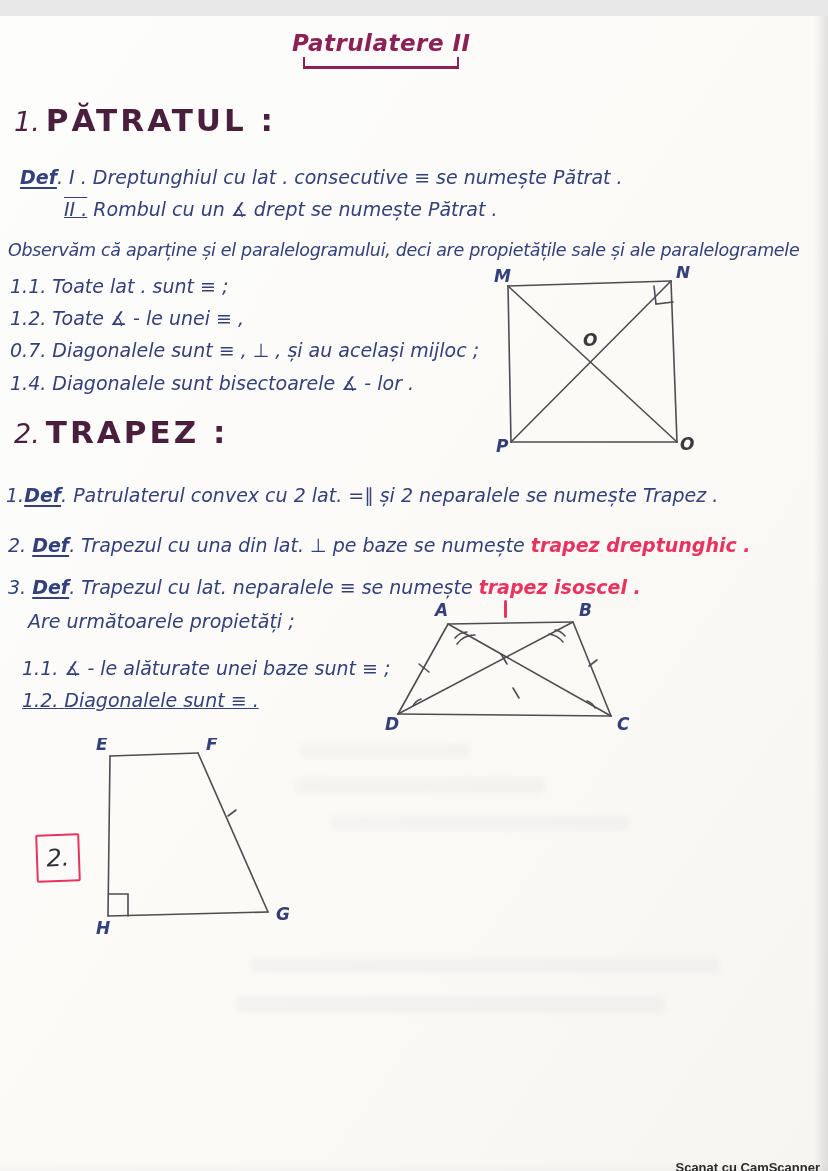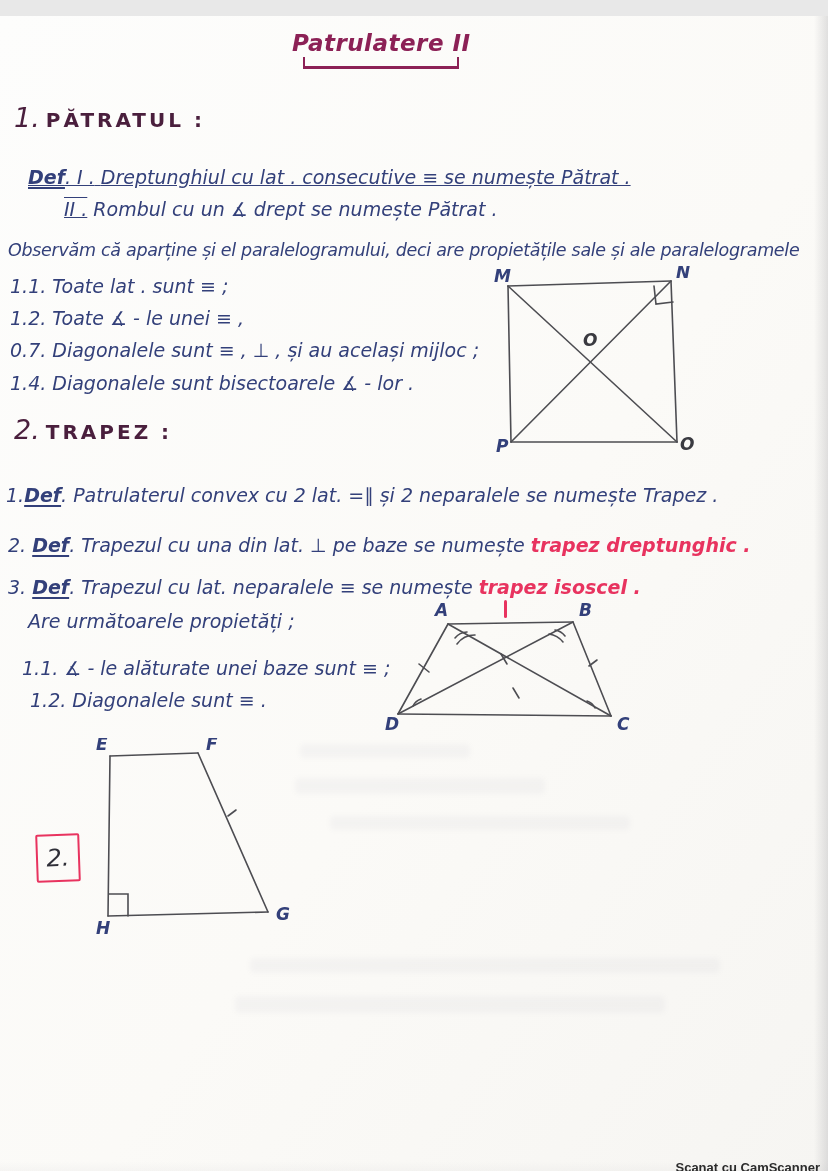--- a/index.html
+++ b/index.html
@@ -11,21 +11,21 @@
       linear-gradient(125deg,#fdfdfc 0%, #fbfaf7 55%, #f6f5f2 100%);
     font-family:"DejaVu Sans", sans-serif;
   }
   .ink{color:#33407a;font-style:italic;font-size:19px;white-space:nowrap;}
   .abs{position:absolute;}
   .title-wrap{left:292px;top:14px;text-align:center;}
   .title-text{color:#8c2156;font-style:italic;font-size:23px;font-weight:bold;letter-spacing:.5px;}
   .title-bracket{margin:1px auto 0;width:152px;height:9px;
     border-left:2.5px solid #8c2156;border-right:2.5px solid #8c2156;border-bottom:3px solid #8c2156;}
   .h-num{color:#4a1f3d;font-size:27px;font-style:italic;}
-  .h-text{color:#4a1f3d;font-size:20px;font-weight:bold;letter-spacing:3px;font-style:normal;}
+  .h-text{color:#4a1f3d;font-size:31px;font-weight:bold;letter-spacing:3px;font-style:normal;}
   .defword{text-decoration:underline;text-decoration-thickness:2px;text-underline-offset:3px;font-weight:bold;}
   .red{color:#e8335f;font-weight:bold;}
   .obs{font-size:17.5px;letter-spacing:-0.3px;}
   .prop{font-size:19px;}
   .diagram line, .diagram path, .diagram polyline, .diagram rect{stroke:#4d4d52;stroke-width:1.6;fill:none;stroke-linecap:round;}
   .diagram text{fill:#3a3a40;font-family:"DejaVu Sans",sans-serif;font-style:italic;font-size:17px;font-weight:bold;}
   .diagram .inklbl{fill:#33407a;}
   .redbox{left:36px;top:818px;width:40px;height:44px;border:2.5px solid #e8335f;border-radius:2px;
     display:flex;align-items:center;justify-content:center;transform:rotate(-2deg);}
   .redbox span{color:#2f2f38;font-size:24px;font-style:italic;}
@@ -41,21 +41,21 @@
   <div class="abs title-wrap">
     <div class="title-text">Patrulatere II</div>
     <div class="title-bracket"></div>
   </div>
 
   <div class="abs ink" style="left:14px;top:86px;">
     <span class="h-num">1.</span>
     <span class="h-text">PĂTRATUL :</span>
   </div>
 
-  <div class="abs ink" style="left:28px;top:150px;text-decoration:underline;">
+  <div class="abs ink" style="left:20px;top:150px;">
     <span class="defword">Def</span><span>. I .</span>
     <span>Dreptunghiul cu lat . consecutive ≡ se numește Pătrat .</span>
   </div>
   <div class="abs ink obs" style="left:8px;top:224px;">Observăm că aparține și el paralelogramului, deci are propietățile sale și ale paralelogramele</div>
 
   <div class="abs ink" style="left:64px;top:182px;">
     <span style="text-decoration:overline underline;">II .</span>
     <span>Rombul cu un ∡ drept se numește Pătrat .</span>
   </div>
 
@@ -109,21 +109,21 @@
     <span class="defword">Def</span><span>. Trapezul cu lat. neparalele ≡ se numește</span>
     <span class="red">trapez isoscel .</span>
   </div>
 
   <div class="abs ink" style="left:28px;top:594px;">Are următoarele propietăți ;</div>
 
   <div class="abs ink prop" style="left:22px;top:641px;">
     <span>1.1.</span>
     <span>∡ - le alăturate unei baze sunt ≡ ;</span>
   </div>
-  <div class="abs ink prop" style="left:30px;top:673px;">
+  <div class="abs ink prop" style="left:22px;top:673px;text-decoration:underline;">
     <span>1.2.</span>
     <span>Diagonalele sunt ≡ .</span>
   </div>
 
   <svg class="abs diagram" style="left:383px;top:586px;" width="270" height="134" viewBox="0 0 270 134">
     <line x1="65" y1="22" x2="190" y2="20"></line>
     <line x1="190" y1="20" x2="228" y2="114"></line>
     <line x1="228" y1="114" x2="15" y2="112"></line>
     <line x1="15" y1="112" x2="65" y2="22"></line>
     <line x1="65" y1="22" x2="228" y2="114"></line>

